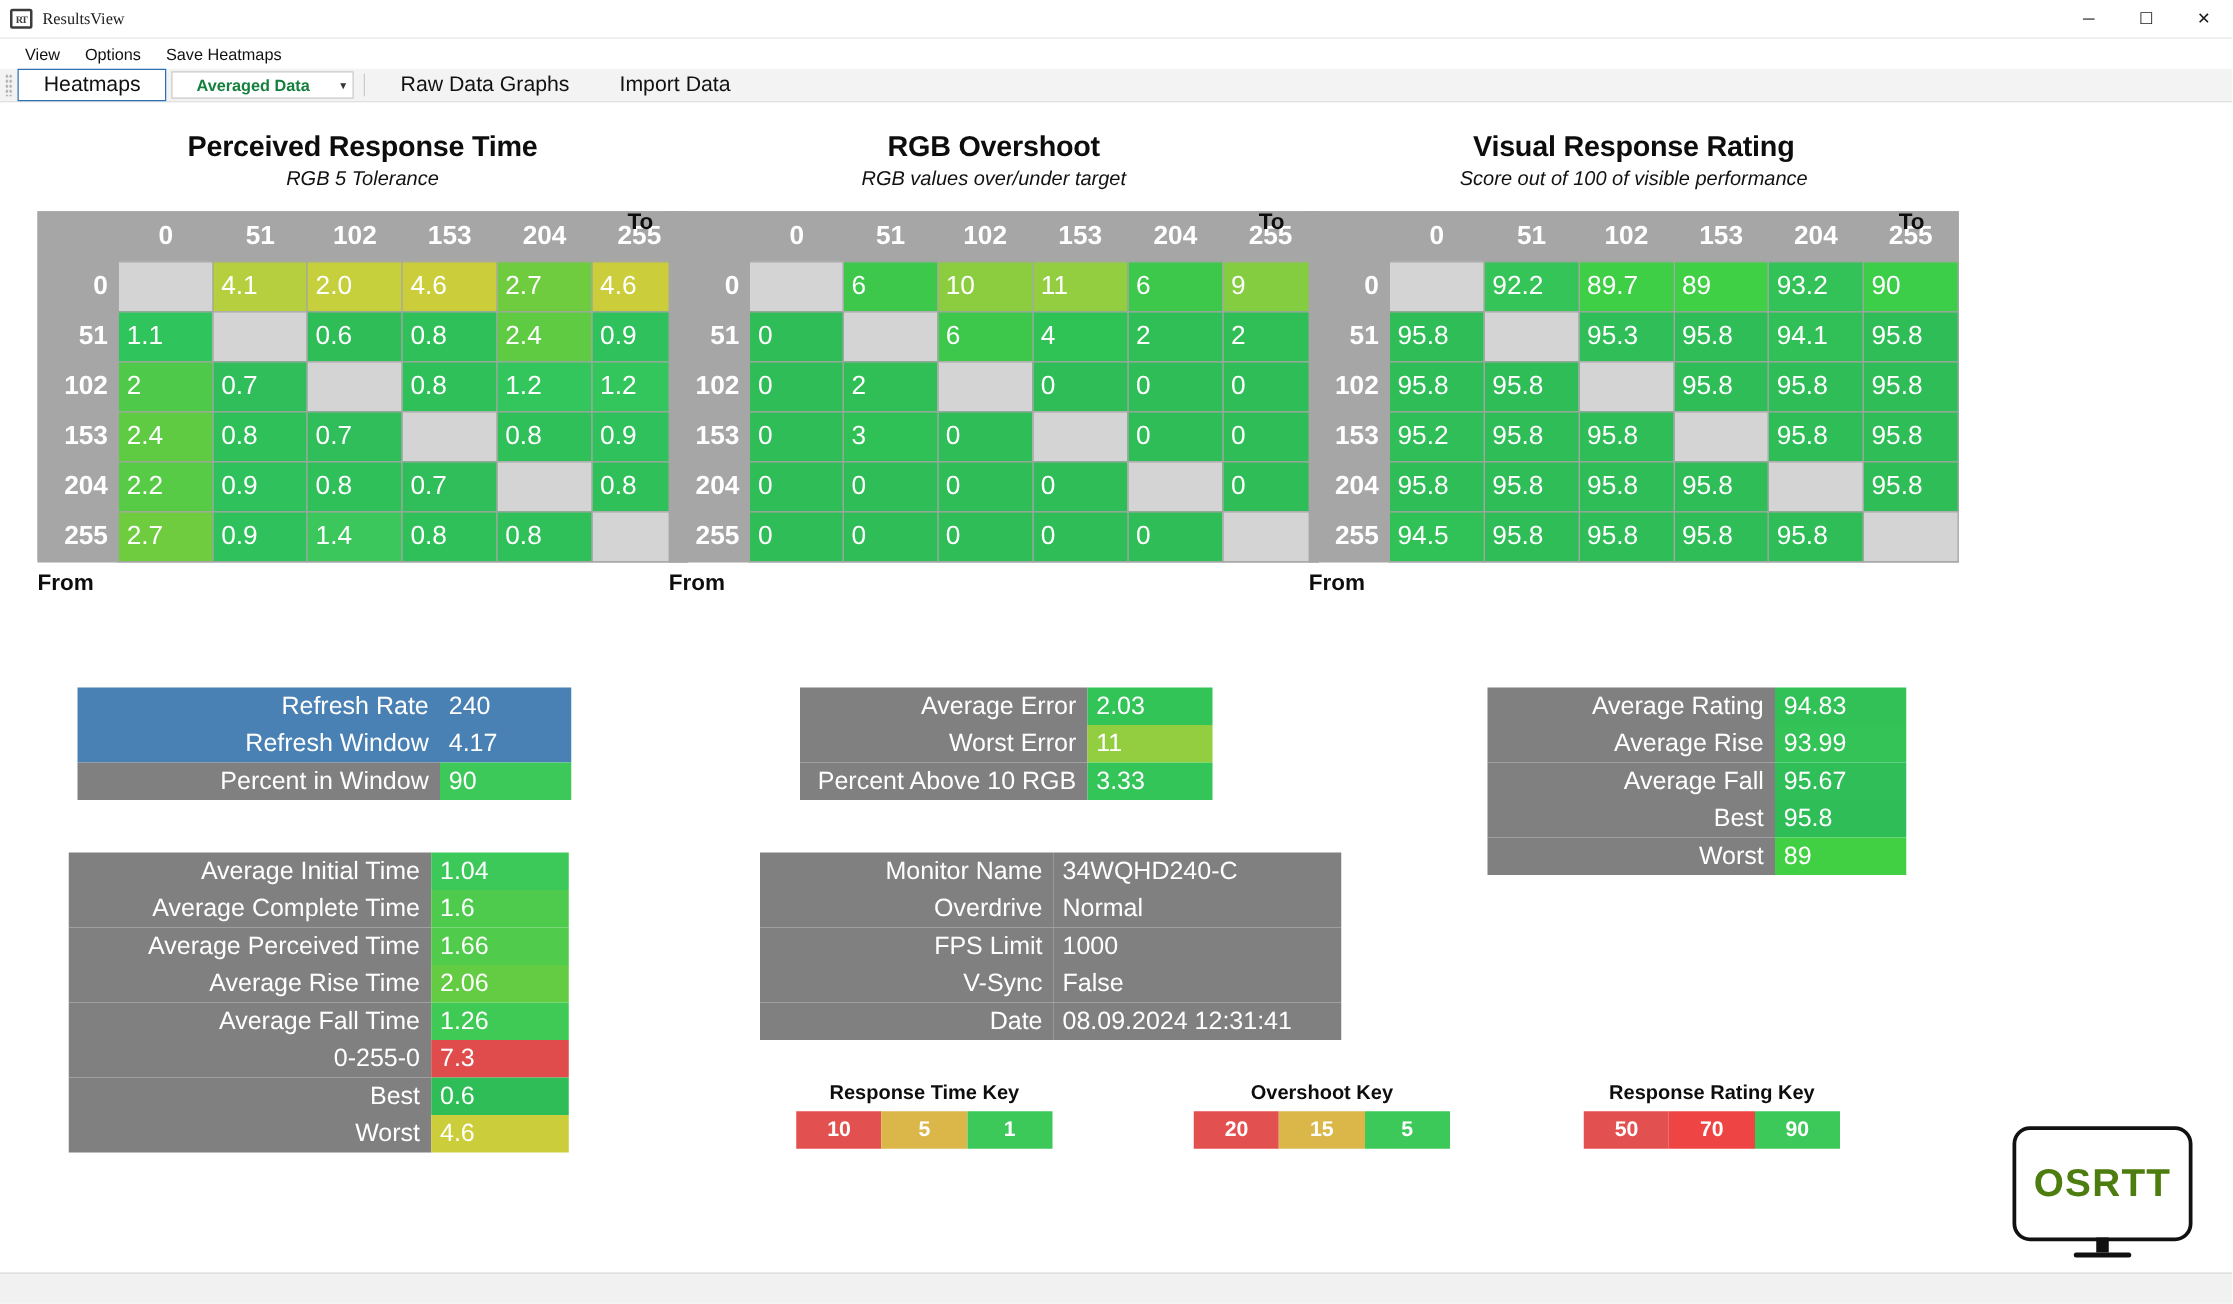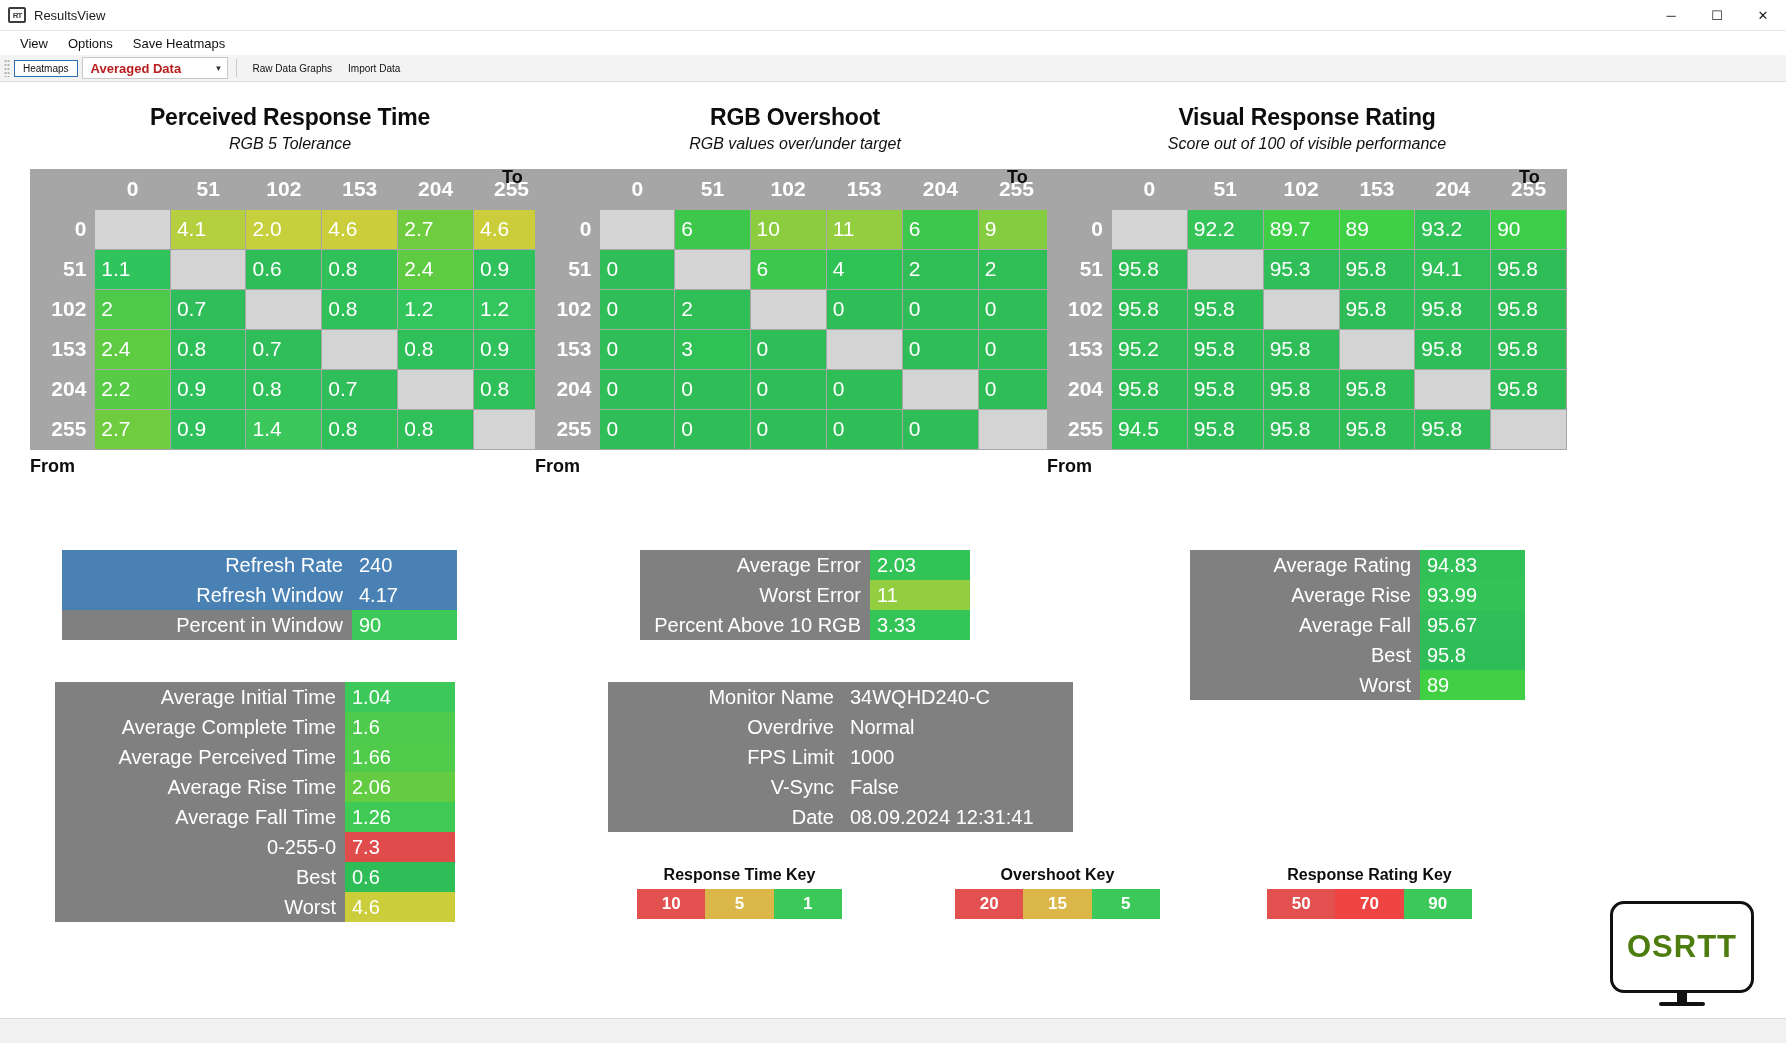--- a/index.html
+++ b/index.html
@@ -7,21 +7,21 @@
     width:1786px;height:1043px;
     background:#ffffff;
     font-family:"Liberation Sans", sans-serif;
     overflow:hidden;
     position:relative;
   }
 
   
   .titlebar{
     height:30px;background:#ffffff;border-bottom:1px solid #e8e8e8;
-    display:flex;align-items:center;position:relative;
+    display:flex;align-items:center;position:relative;font-family:Liberation Serif, serif;
   }
   .titlebar .app-icon{
     width:18px;height:16px;margin-left:8px;margin-right:8px;
     border:2px solid #3c3c3c;border-radius:2px;position:relative;
     box-sizing:border-box;font-size:8px;color:#3c3c3c;
     display:flex;align-items:center;justify-content:center;font-weight:bold;
     letter-spacing:-1px;
   }
   .titlebar .title{font-size:13px;color:#1b1b1b;}
   .winbtns{position:absolute;right:0;top:0;height:30px;display:flex;}
@@ -32,25 +32,25 @@
   .menubar{height:24px;display:flex;align-items:center;padding-left:10px;gap:0px;
            background:#ffffff;}
   .menubar .mi{font-size:13px;color:#111;padding:3px 10px;}
 
   
   .toolbar{height:26px;display:flex;align-items:center;background:#f3f3f3;
            border-bottom:1px solid #dcdcdc;padding-left:4px;}
   .grip{width:6px;height:18px;margin-right:4px;
         background:
           radial-gradient(circle,#b0b0b0 1px,transparent 1.2px) 0 0/3px 4px;}
-  .tb-btn{font-size:10px;color:#111;padding:2px 8px;}
+  .tb-btn{font-size:17px;color:#111;padding:2px 20px;}
   .tb-btn.selected{border:1px solid #2f6fb5;background:#ffffff;}
   .tb-combo{display:flex;align-items:center;border:1px solid #c8c8c8;background:#fff;
             height:20px;margin-left:4px;}
-  .tb-combo .val{font-size:13px;font-weight:bold;color:#b91c1c;padding:0 8px;min-width:112px;}
+  .tb-combo .val{font-size:13px;font-weight:bold;color:#15803d;padding:0 8px;min-width:112px;text-align:center;}
   .tb-combo .arr{width:16px;text-align:center;font-size:8px;color:#333;}
   .tb-sep{width:1px;height:18px;background:#cbcbcb;margin:0 8px;}
 
   
   .content{position:relative;width:1786px;height:963px;background:#fff;}
 
   .col-title{
     text-align:center;font-weight:bold;font-size:23px;color:#0d0d0d;
     letter-spacing:-0.2px;
   }

